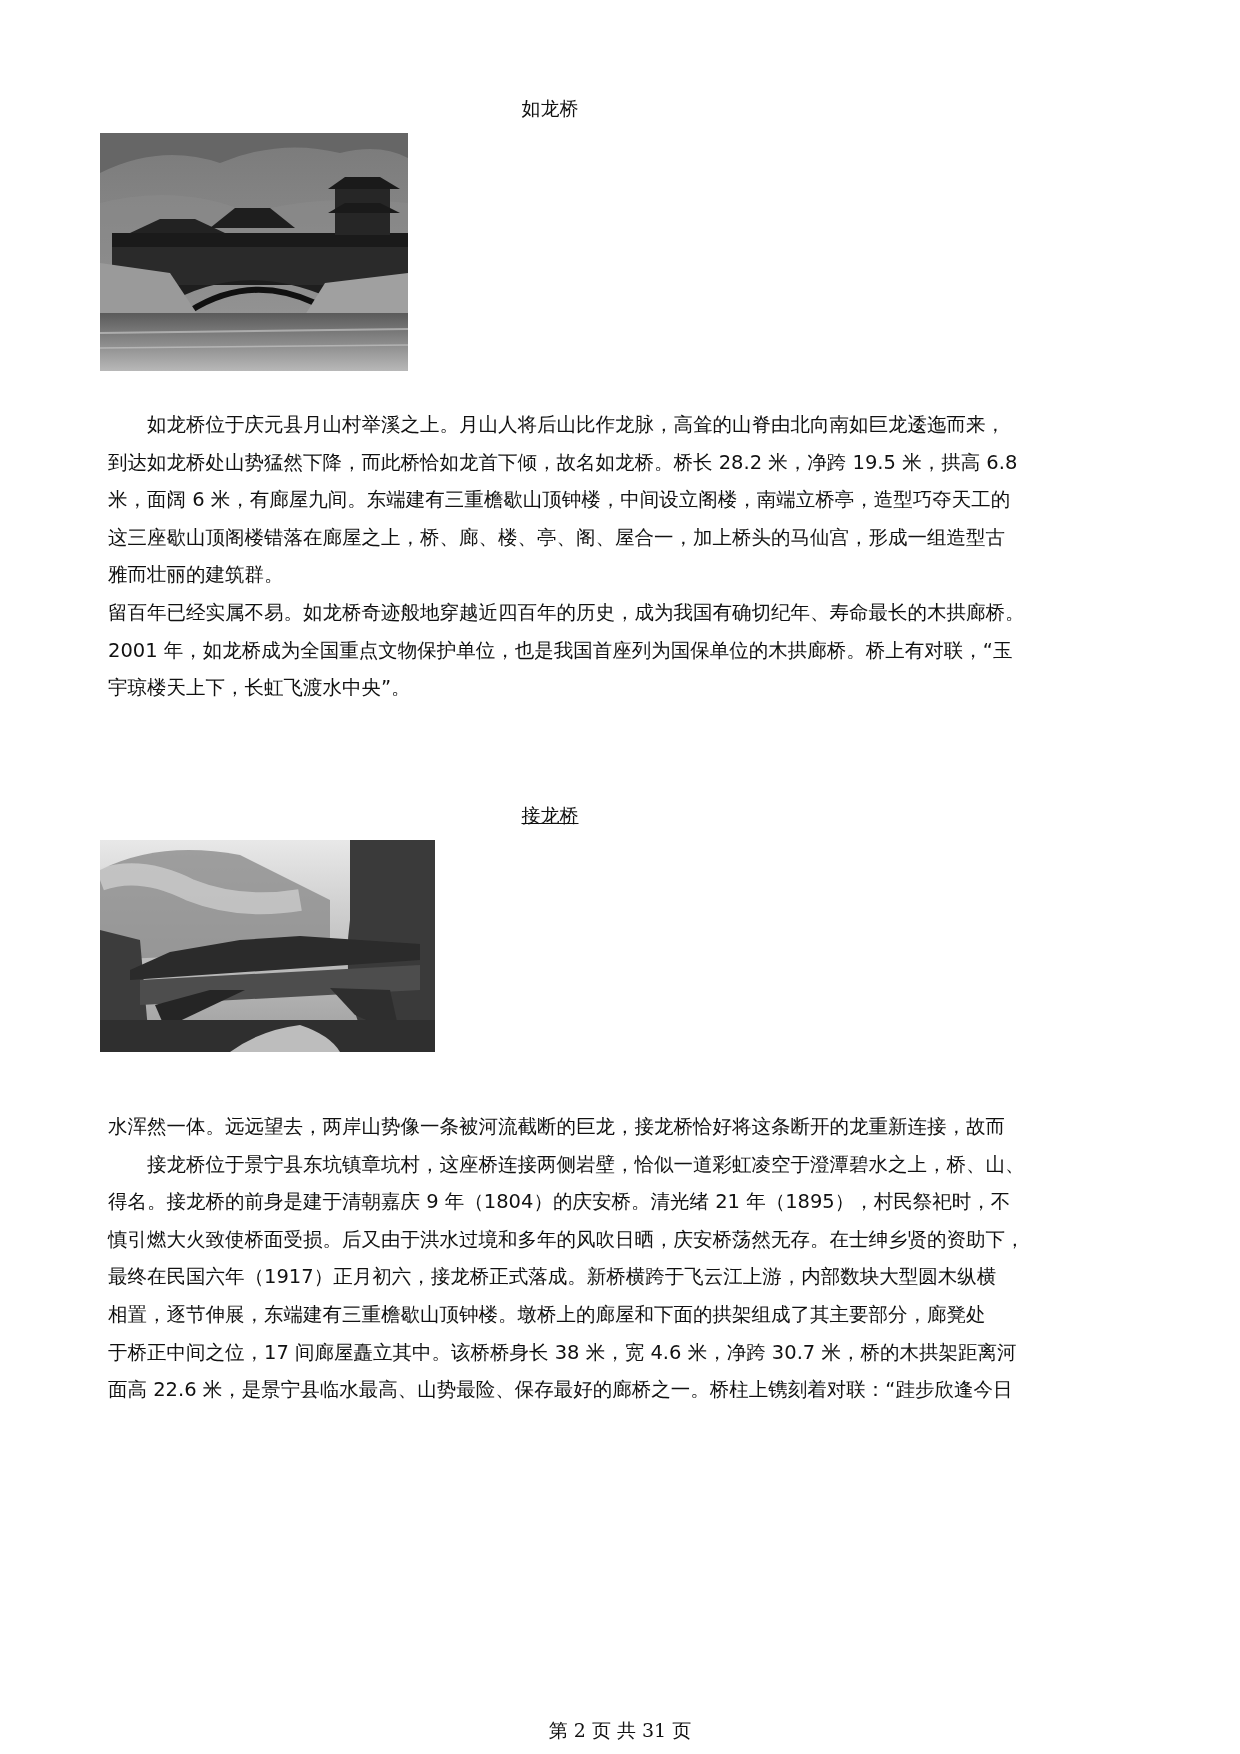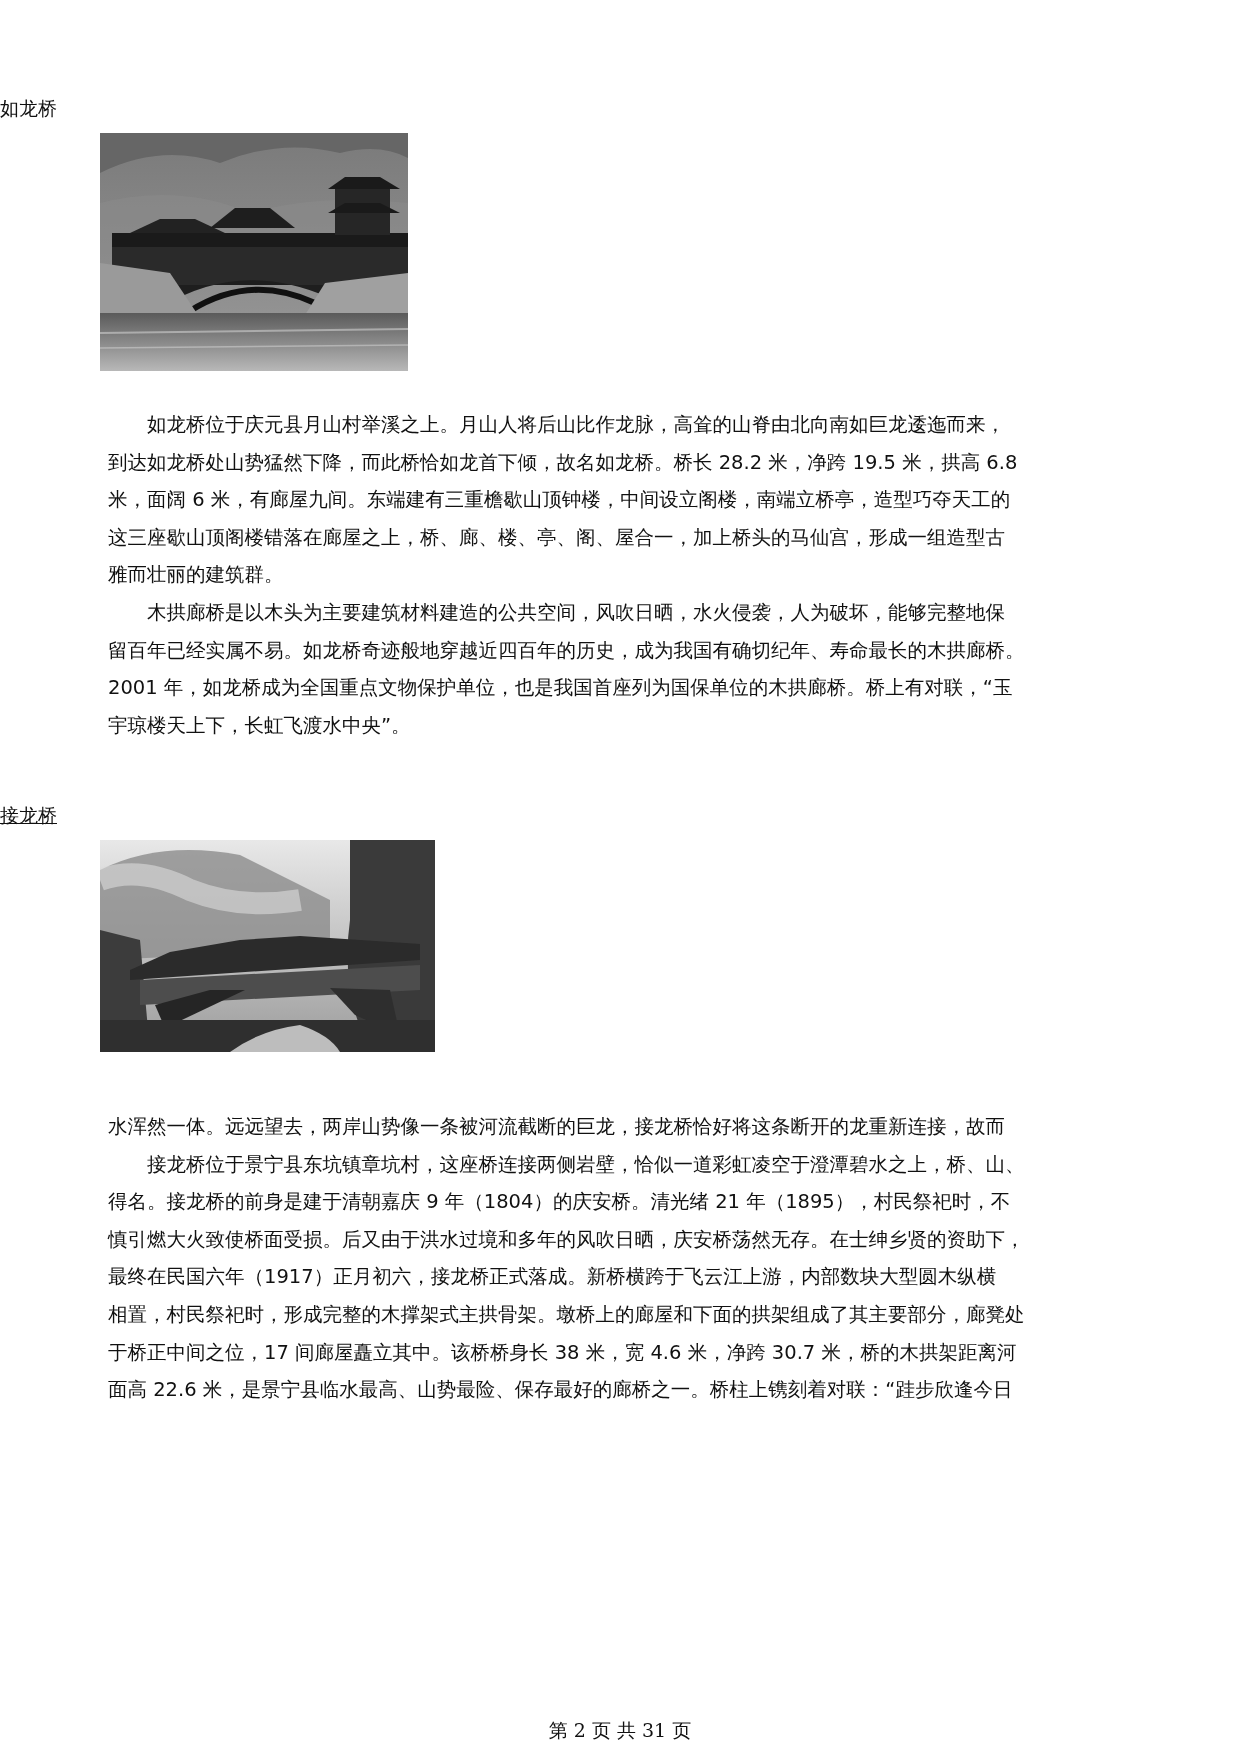--- a/index.html
+++ b/index.html
@@ -1,18 +1,18 @@
 <!DOCTYPE html>
 <html><head>
 <meta charset="utf-8">
 <style>
   html, body { margin: 0; padding: 0; background: #ffffff; }
   body { width: 1240px; height: 1754px; position: relative; overflow: hidden;
          font-family: "DejaVu Sans", "Liberation Sans", sans-serif; color: #111; }
-  .title { position: absolute; left: 0; width: 1068px; text-align: left;
+  .title { position: absolute; left: 16px; width: 1068px; text-align: center;
            font-size: 19px; line-height: 24px; }
   .photo { position: absolute; overflow: hidden; background: #555; }
   .para { position: absolute; left: 108px; width: 1018px; font-size: 19.5px;
           line-height: 37.6px; text-align: justify; text-align-last: left; }
   .para .line { display: block; white-space: nowrap; height: 37.6px; }
   .footer { position: absolute; top: 1718px; left: 0; width: 1240px; text-align: center;
             font-family: "DejaVu Serif", "Liberation Serif", serif; font-size: 19px; }
   svg { display: block; }
 </style>
 </head>
@@ -59,21 +59,20 @@
 
 <div class="para" style="top:406px;">
   <span class="line">　　如龙桥位于庆元县月山村举溪之上。月山人将后山比作龙脉，高耸的山脊由北向南如巨龙逶迤而来，</span>
   <span class="line">到达如龙桥处山势猛然下降，而此桥恰如龙首下倾，故名如龙桥。桥长 28.2 米，净跨 19.5 米，拱高 6.8</span>
   <span class="line">米，面阔 6 米，有廊屋九间。东端建有三重檐歇山顶钟楼，中间设立阁楼，南端立桥亭，造型巧夺天工的</span>
   <span class="line">这三座歇山顶阁楼错落在廊屋之上，桥、廊、楼、亭、阁、屋合一，加上桥头的马仙宫，形成一组造型古</span>
   <span class="line">雅而壮丽的建筑群。</span>
 </div>
 
 <div class="para" style="top:594px;">
-  <span class="line">　　木拱廊桥是以木头为主要建筑材料建造的公共空间，风吹日晒，水火侵袭，人为破坏，能够完整地保</span>
   <span class="line">留百年已经实属不易。如龙桥奇迹般地穿越近四百年的历史，成为我国有确切纪年、寿命最长的木拱廊桥。</span>
   <span class="line">2001 年，如龙桥成为全国重点文物保护单位，也是我国首座列为国保单位的木拱廊桥。桥上有对联，“玉</span>
   <span class="line">宇琼楼天上下，长虹飞渡水中央”。</span>
 </div>
 
 <div class="title" style="top:803px;text-decoration:underline;">接龙桥</div>
 
 <div class="photo" style="left:100px; top:840px; width:335px; height:212px;">
   <svg width="335" height="212" viewBox="0 0 335 212">
     <defs>
@@ -99,18 +98,18 @@
     <path d="M130,212 Q160,190 200,185 Q230,195 240,212Z" fill="#bdbdbd"></path>
   </svg>
 </div>
 
 <div class="para" style="top:1108px;">
   <span class="line">水浑然一体。远远望去，两岸山势像一条被河流截断的巨龙，接龙桥恰好将这条断开的龙重新连接，故而</span>
   <span class="line">　　接龙桥位于景宁县东坑镇章坑村，这座桥连接两侧岩壁，恰似一道彩虹凌空于澄潭碧水之上，桥、山、</span>
   <span class="line">得名。接龙桥的前身是建于清朝嘉庆 9 年（1804）的庆安桥。清光绪 21 年（1895），村民祭祀时，不</span>
   <span class="line">慎引燃大火致使桥面受损。后又由于洪水过境和多年的风吹日晒，庆安桥荡然无存。在士绅乡贤的资助下，</span>
   <span class="line">最终在民国六年（1917）正月初六，接龙桥正式落成。新桥横跨于飞云江上游，内部数块大型圆木纵横</span>
-  <span class="line">相置，村民祭祀时，形成完整的木撑架式主拱骨架。墩桥上的廊屋和下面的拱架组成了其主要部分，廊凳处</span>
+  <span class="line">相置，逐节伸展，东端建有三重檐歇山顶钟楼。墩桥上的廊屋和下面的拱架组成了其主要部分，廊凳处</span>
   <span class="line">于桥正中间之位，17 间廊屋矗立其中。该桥桥身长 38 米，宽 4.6 米，净跨 30.7 米，桥的木拱架距离河</span>
   <span class="line">面高 22.6 米，是景宁县临水最高、山势最险、保存最好的廊桥之一。桥柱上镌刻着对联：“跬步欣逢今日</span>
 </div>
 
 <div class="footer">第 2 页 共 31 页</div>
 
 </body></html>

